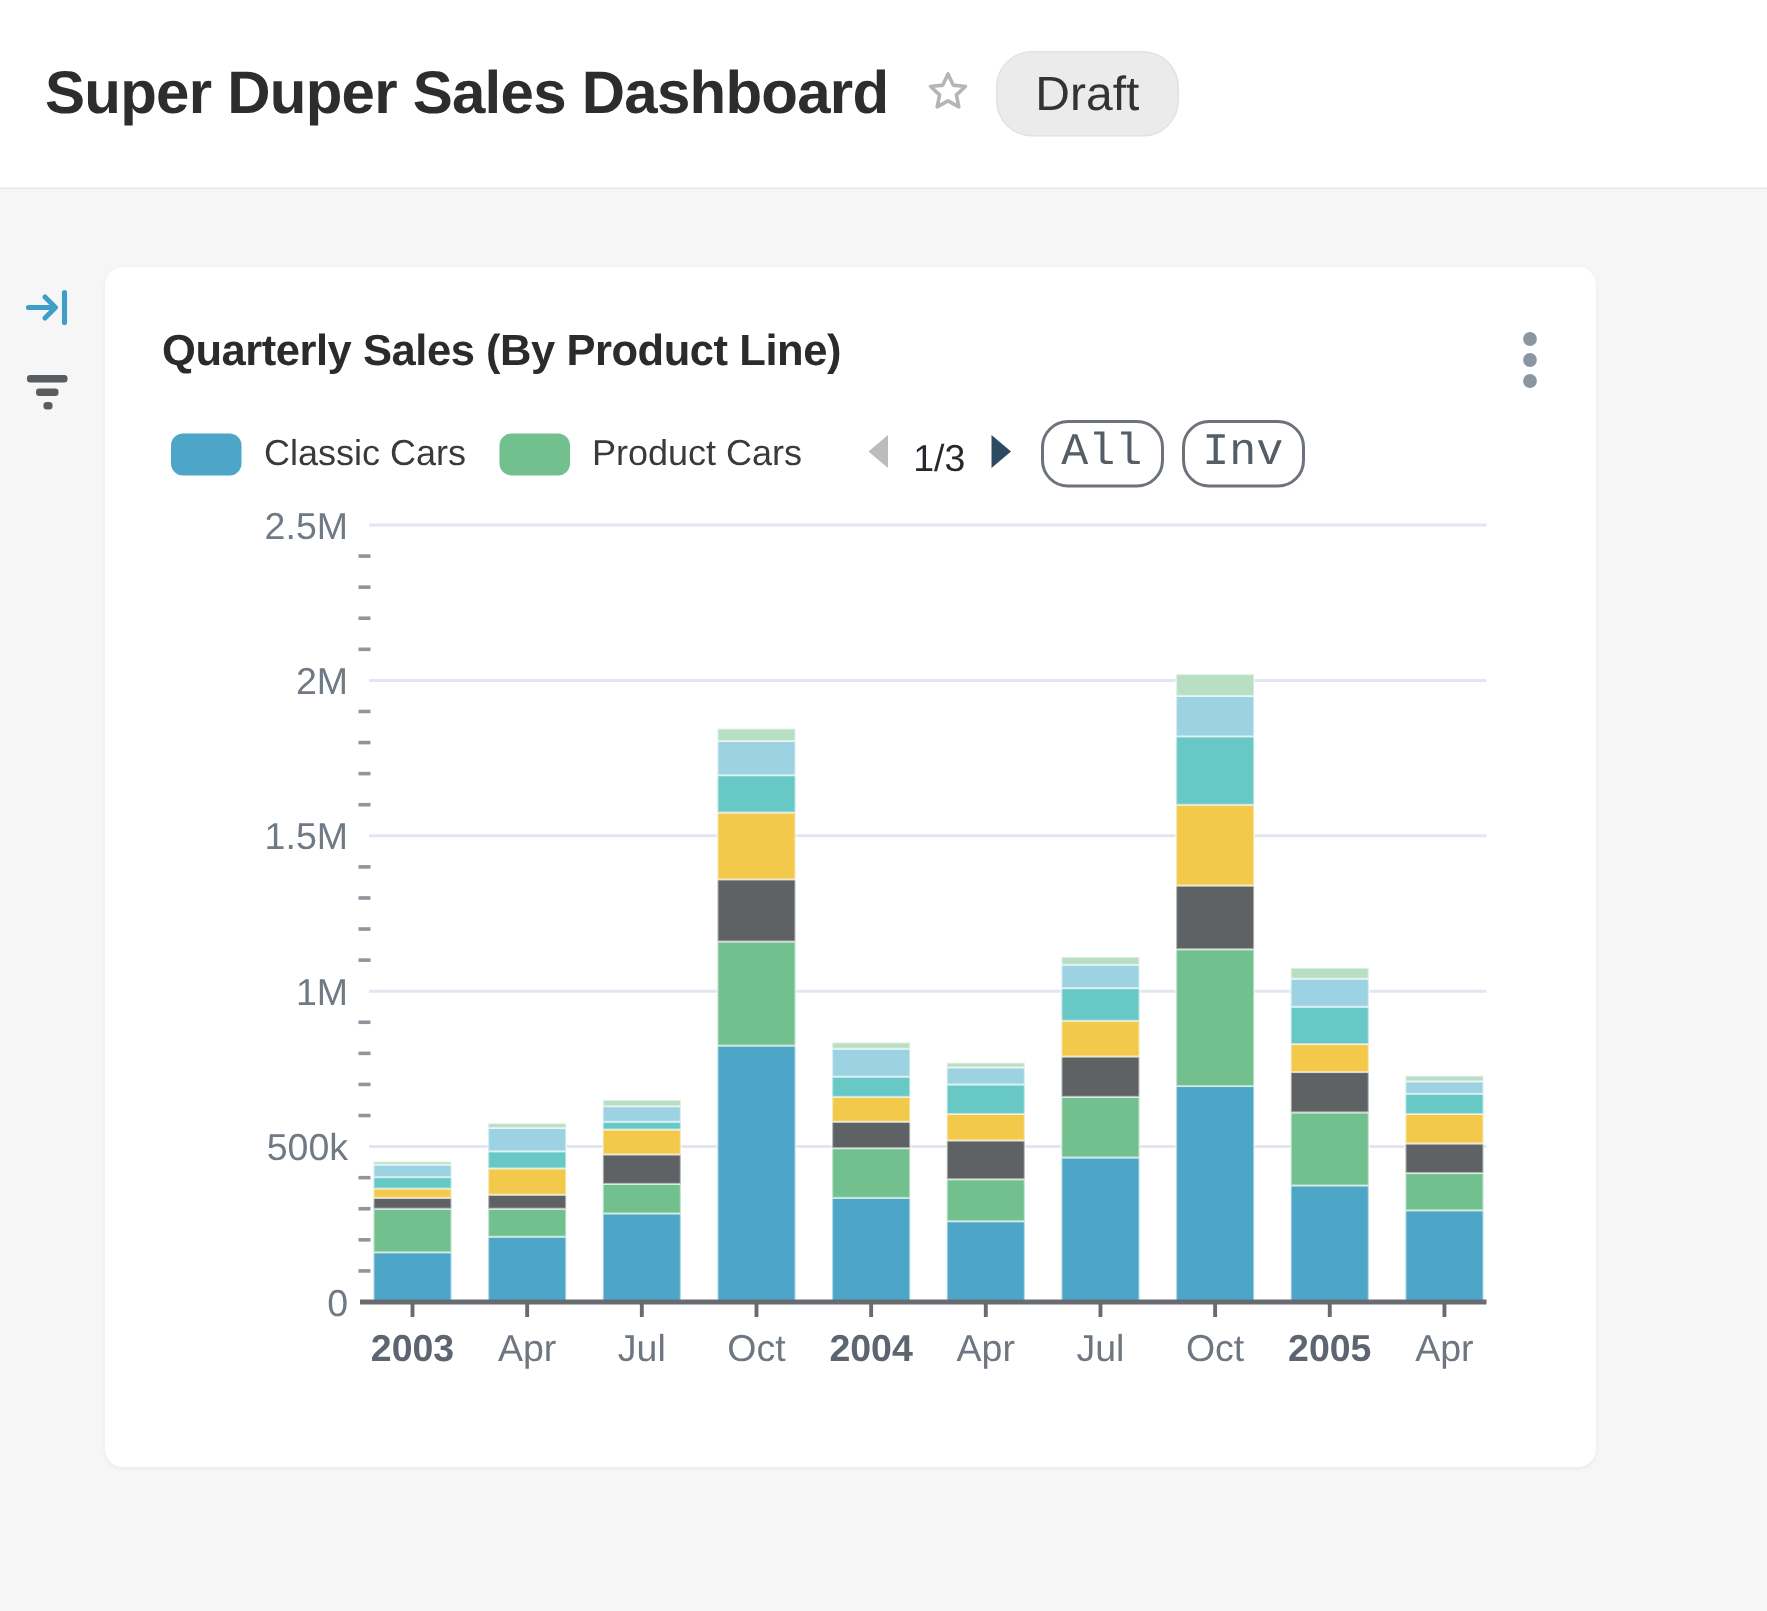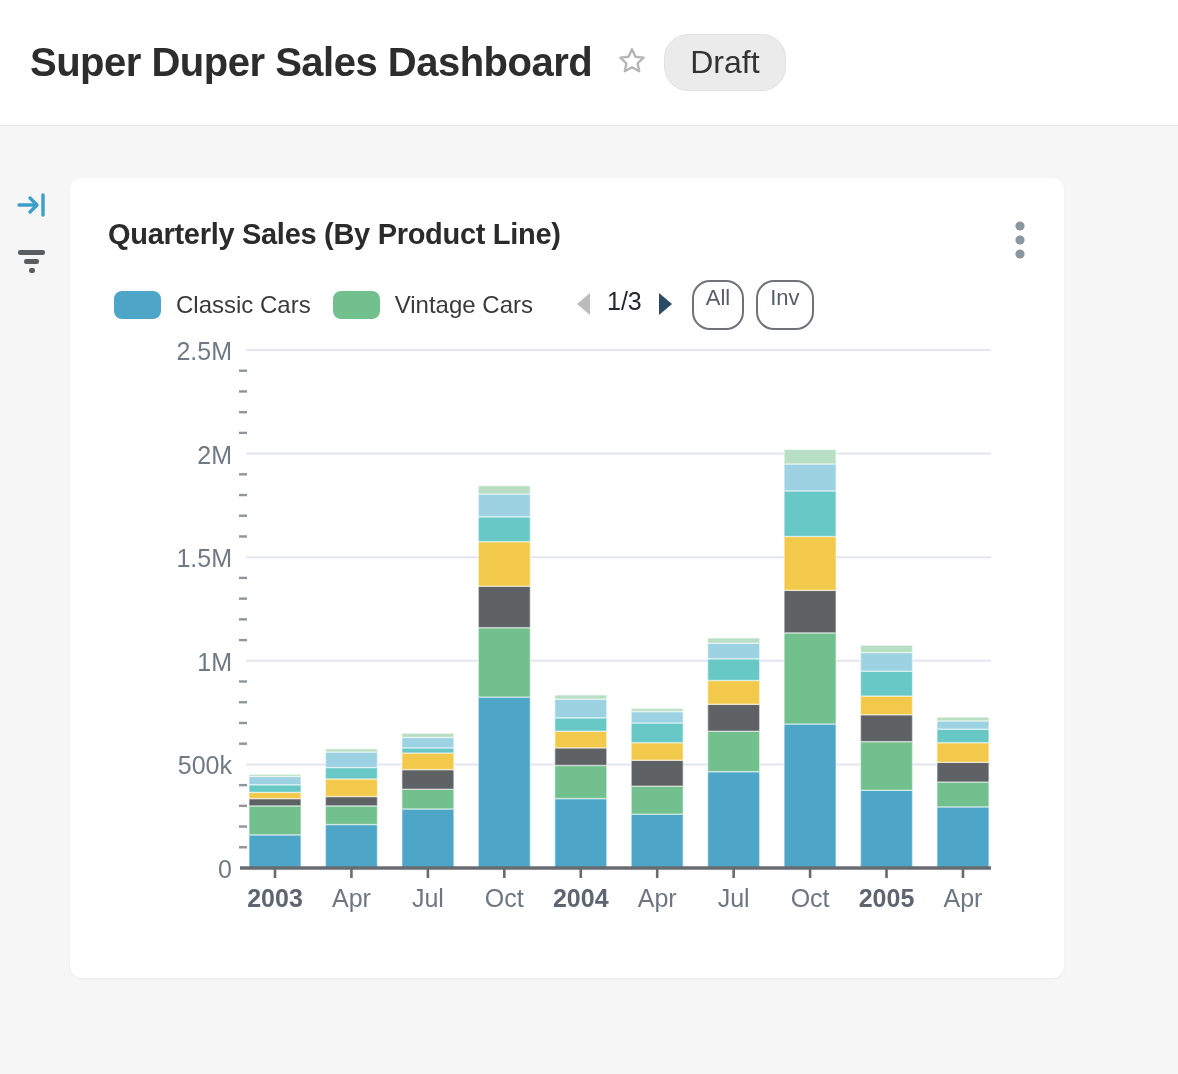--- a/index.html
+++ b/index.html
@@ -49,27 +49,27 @@
     cursor:pointer; padding:6px;
   }
   
   .legend-row {
     position:absolute; left:44px; top:102px; right:30px;
     display:flex; align-items:center;
   }
   .legend-item { display:flex; align-items:flex-end; margin-right:22px; cursor:pointer; }
   .swatch { width:47px; height:28px; border-radius:8px; }
   .legend-label { margin-left:15px; font-size:24px; color:#3a3a3a; }
-  .pager { display:flex; align-items:flex-start; margin-left:14px; }
+  .pager { display:flex; align-items:flex-end; margin-left:14px; }
   .pager button { background:none; border:none; cursor:pointer; padding:4px; display:flex; }
   .pager-label { font-size:25px; color:#23282e; margin:0 10px; }
   .pill-btn {
     border:2.5px solid #6d737b; border-radius:18px; background:#fff;
-    color:#555d66; font-size:22px; padding:3px 12px 17px; margin-left:12px;
-    cursor:pointer; font-family:Liberation Sans, sans-serif;
+    color:#555d66; font-size:30px; padding:3px 12px 4px; margin-left:12px;
+    cursor:pointer; font-family:Liberation Mono, monospace;
   }
   
   .chart-wrap { position:absolute; left:0; top:152px; width:994px; height:620px; }
   svg text { font-family:"Liberation Sans", sans-serif; }
 </style>
 </head>
 <body>
 
 <header class="app-header">
   <h1 class="page-title">Super Duper Sales Dashboard</h1>
@@ -123,21 +123,21 @@
     </span>
   </button>
 
   <div class="legend-row">
     <div class="legend-item">
       <span class="swatch" style="background: rgb(77, 165, 199);"></span>
       <span class="legend-label">Classic Cars</span>
     </div>
     <div class="legend-item">
       <span class="swatch" style="background: rgb(114, 192, 142);"></span>
-      <span class="legend-label">Vintage Cars</span>
+      <span class="legend-label">Product Cars</span>
     </div>
 
     <div class="pager">
       <button>
         <span>
           <svg width="20" height="26" viewBox="0 0 20 26">
               <path d="M17 2 L4 13 L17 24 Z" fill="#bcbcbc"></path>
             </svg>
         </span>
       </button>

